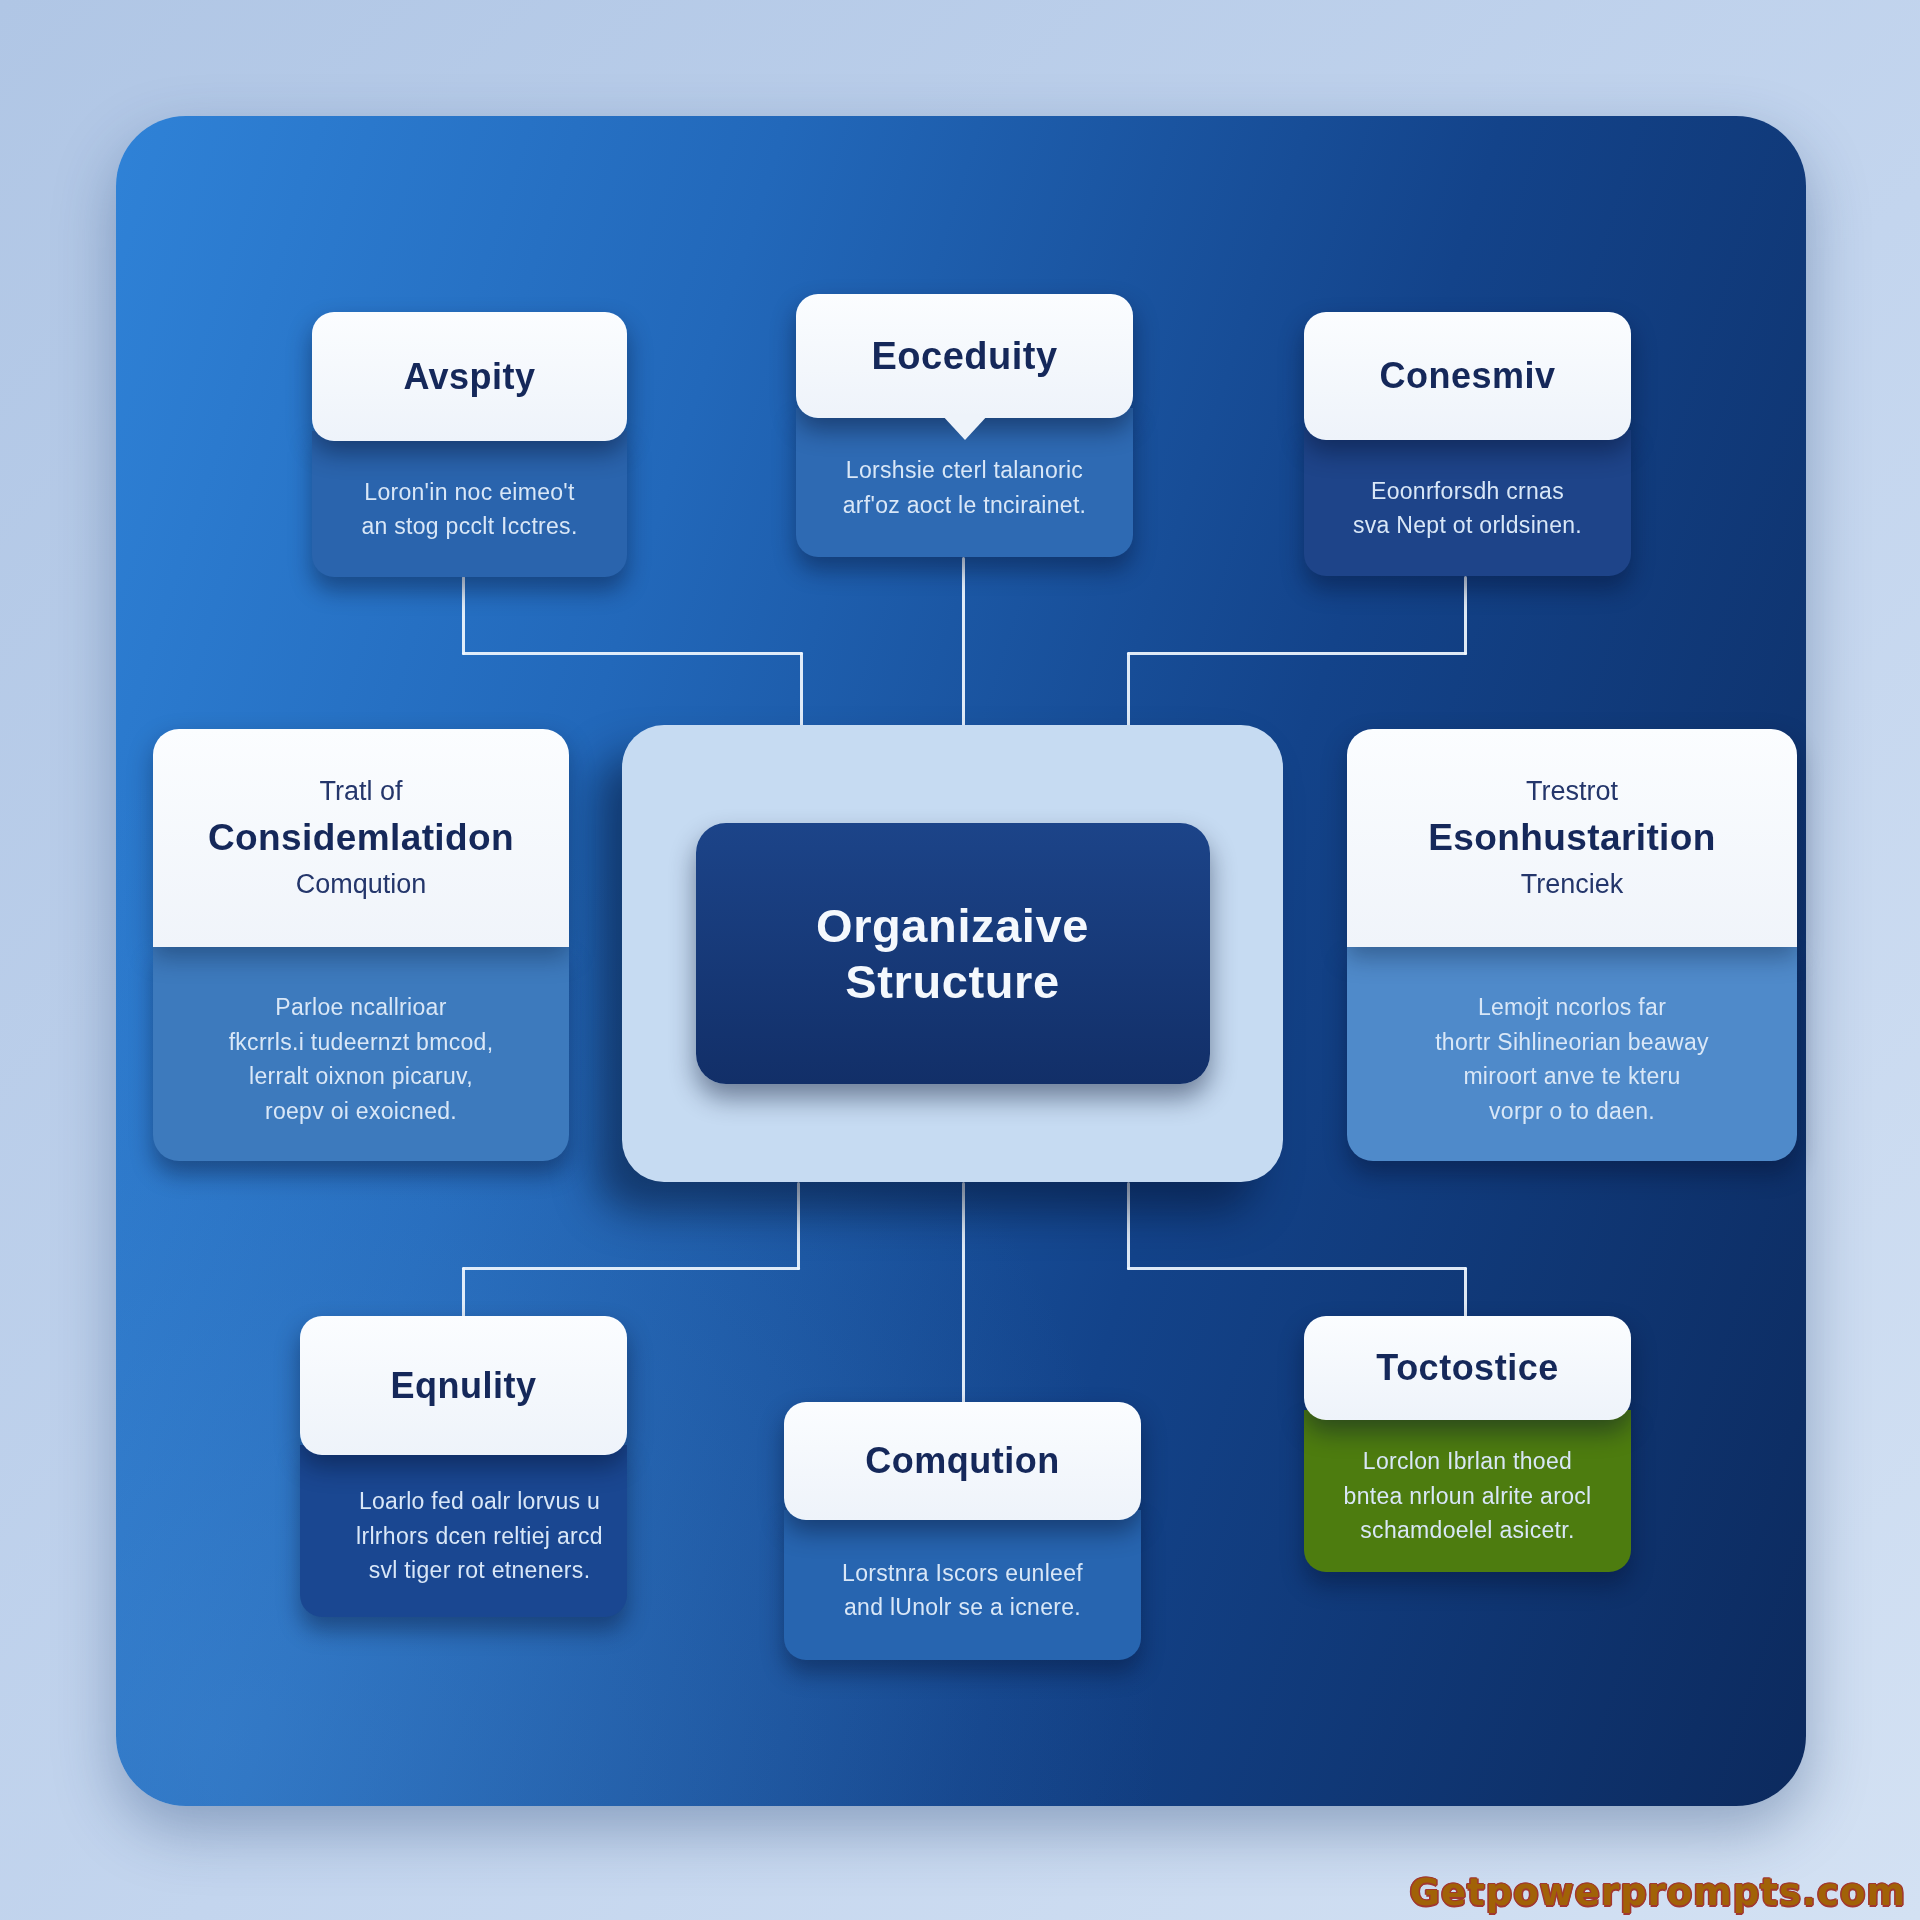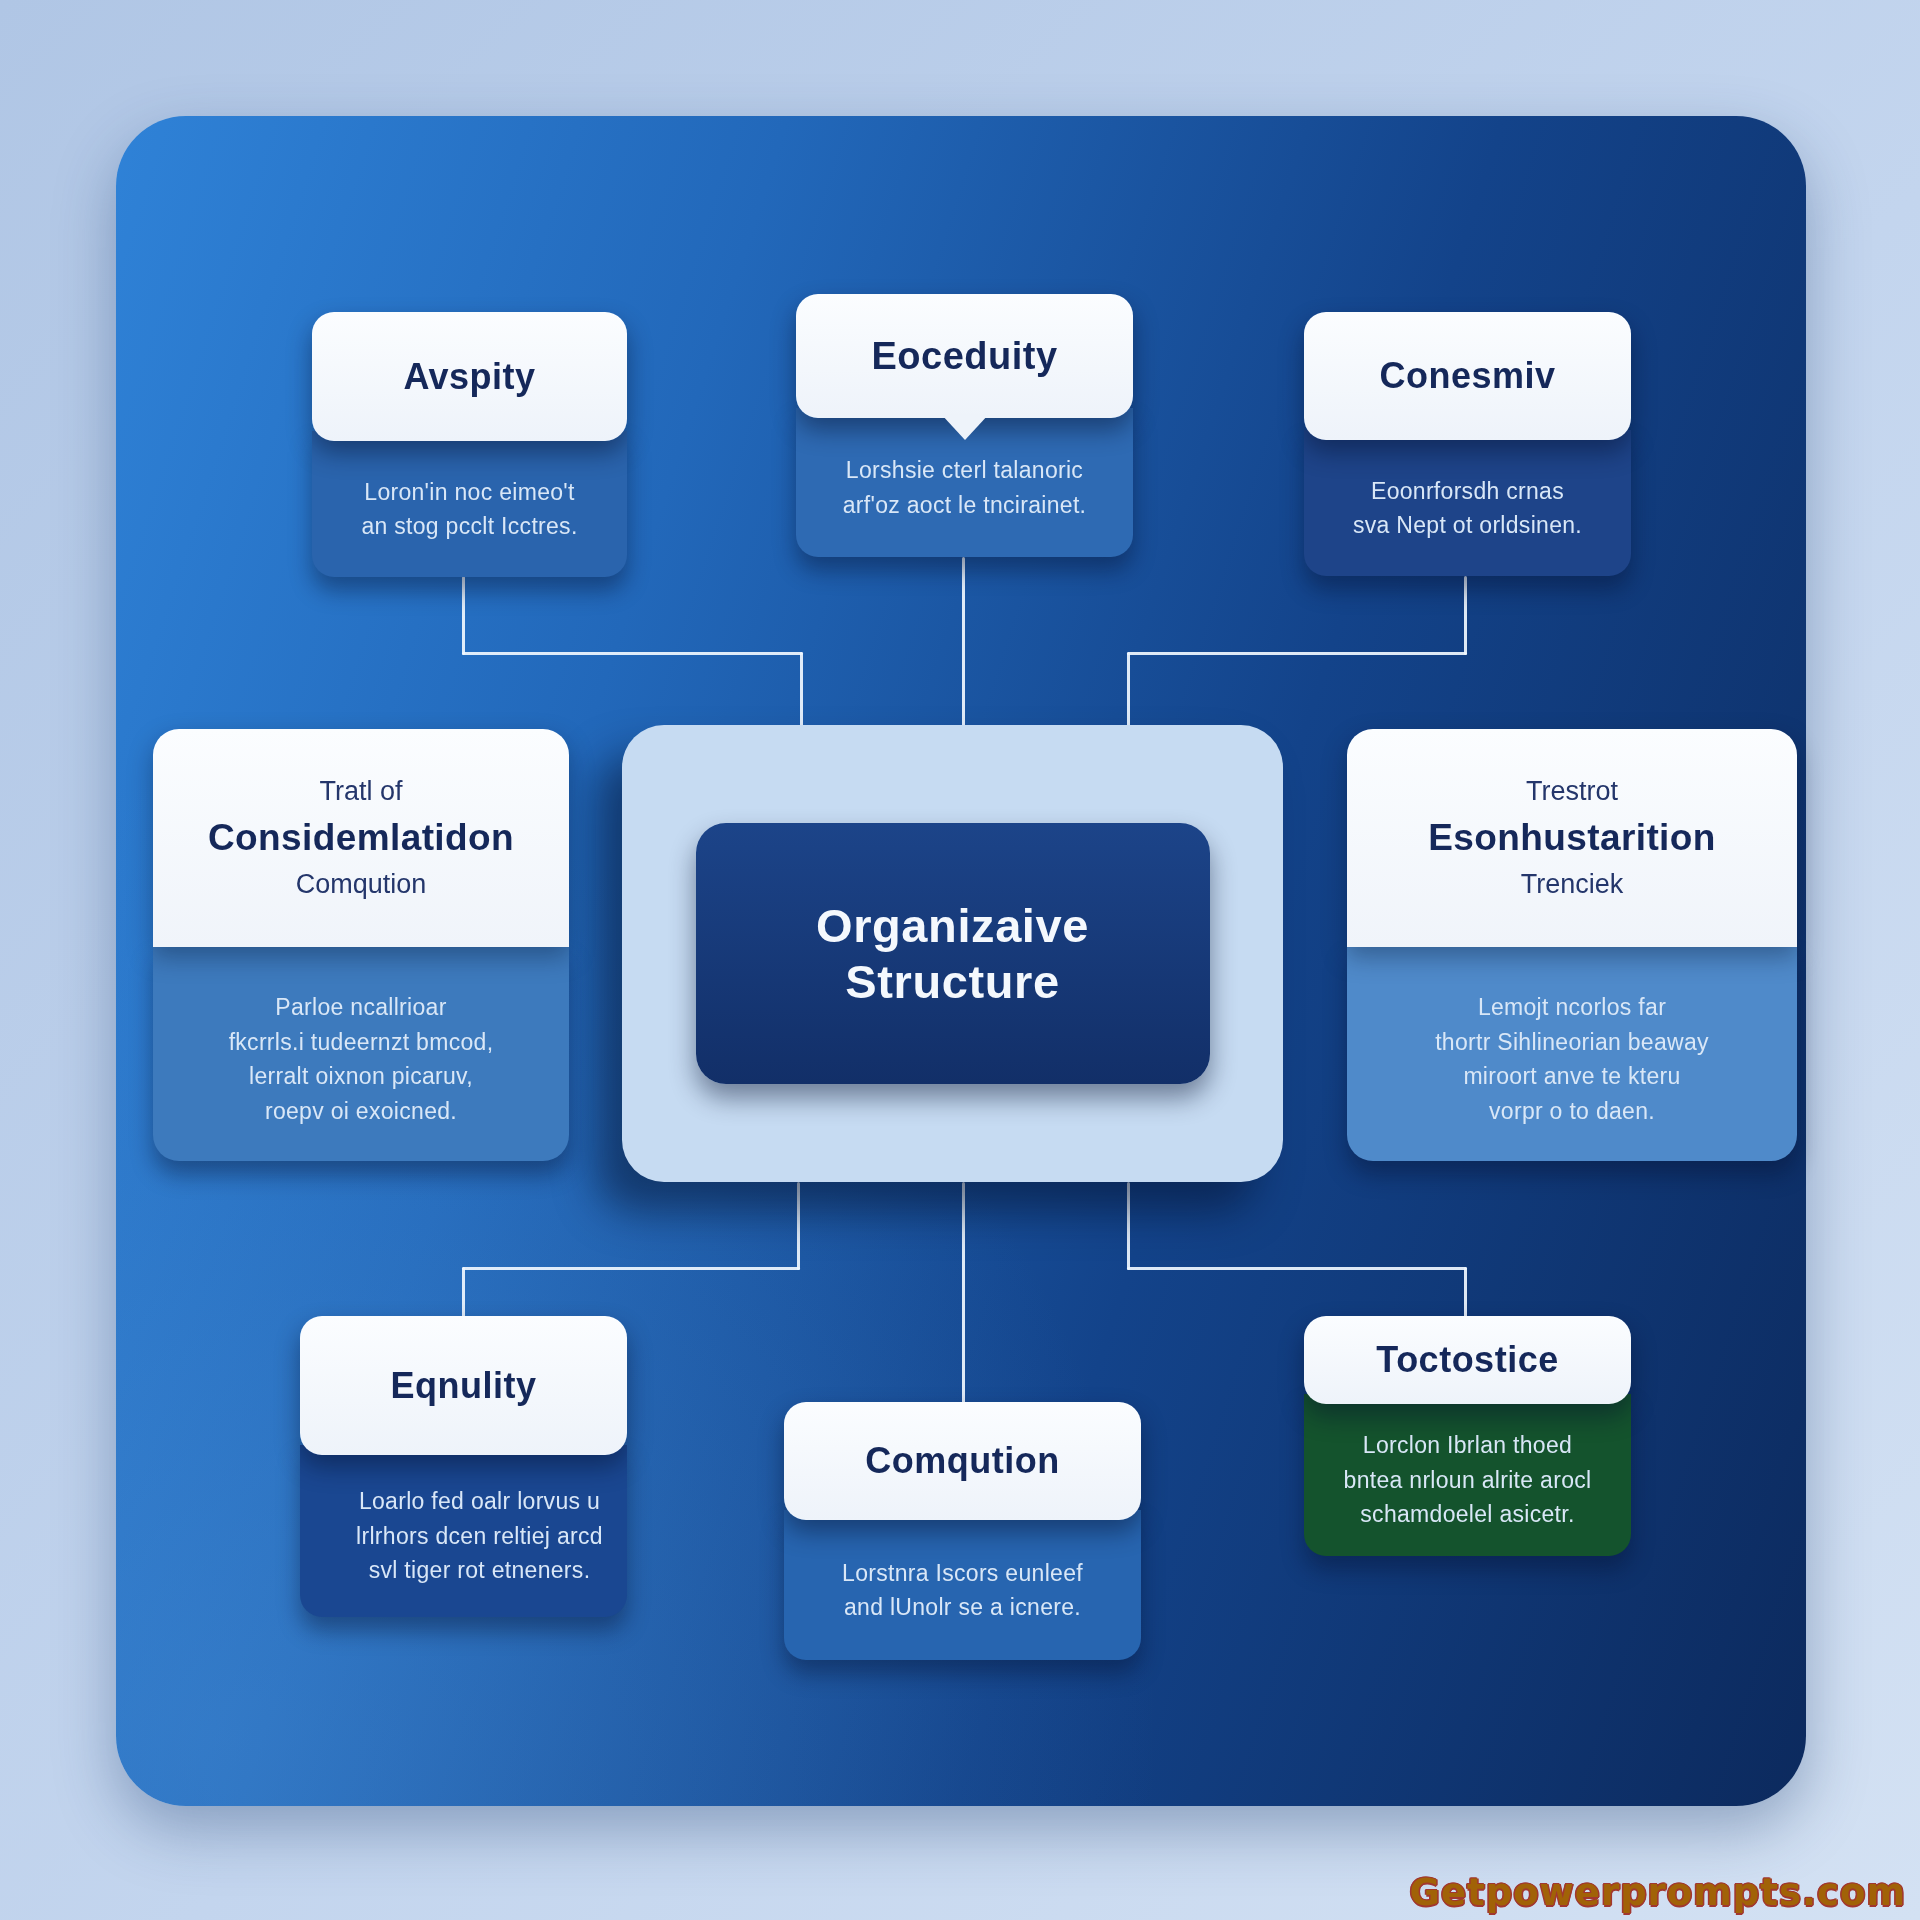--- a/index.html
+++ b/index.html
@@ -68,21 +68,21 @@
   .line{position:absolute;background:rgba(240,247,255,.92);border-radius:2px;z-index:0;}
   .watermark{
     position:absolute;right:14px;bottom:6px;z-index:9;
     font-family:"DejaVu Sans",sans-serif;font-size:37px;font-weight:600;letter-spacing:1px;
     color:#a16207;
     text-shadow:1.5px 0 #a23730,-1.5px 0 #a23730,0 1.5px #a23730,0 -1.5px #a23730,1px 1px #a23730,-1px -1px #a23730;
   }
   
   .bg-tl{background:#2a64ad;} .bg-tc{background:#2e6ab3;} .bg-tr{background:#1e4489;}
   .bg-ml{background:#3d7abd;} .bg-mr{background:#4f8aca;}
-  .bg-bl{background:#1a4791;padding-left:32px;} .bg-bc{background:#2765b0;} .bg-br{background:#14532d;}
+  .bg-bl{background:#1a4791;padding-left:32px;} .bg-bc{background:#2765b0;} .bg-br{background:#4d7c0f;}
 </style>
 </head>
 <body>
 
 <div class="panel"></div>
 
 <div class="line" style="left:462px;top:576px;width:3px;height:79px"></div>
 <div class="line" style="left:462px;top:652px;width:341px;height:3px"></div>
 <div class="line" style="left:800px;top:652px;width:3px;height:76px"></div>
 <div class="line" style="left:962px;top:557px;width:3px;height:171px"></div>
@@ -178,21 +178,21 @@
   <div class="card-header" style="height:118px">
     <span class="card-title">Comqution</span>
   </div>
   <div class="card-body bg-bc" style="height:140px">
     <p class="card-desc">Lorstnra Iscors eunleef
 and lUnolr se a icnere.</p>
   </div>
 </div>
 
 <div class="card" style="left:1304px;top:1316px;width:327px">
-  <div class="card-header" style="height:88px">
+  <div class="card-header" style="height:104px">
     <span class="card-title">Toctostice</span>
   </div>
   <div class="card-body bg-br" style="height:152px">
     <p class="card-desc">Lorclon Ibrlan thoed
 bntea nrloun alrite arocl
 schamdoelel asicetr.</p>
   </div>
 </div>
 
 <div class="watermark">Getpowerprompts.com</div>

